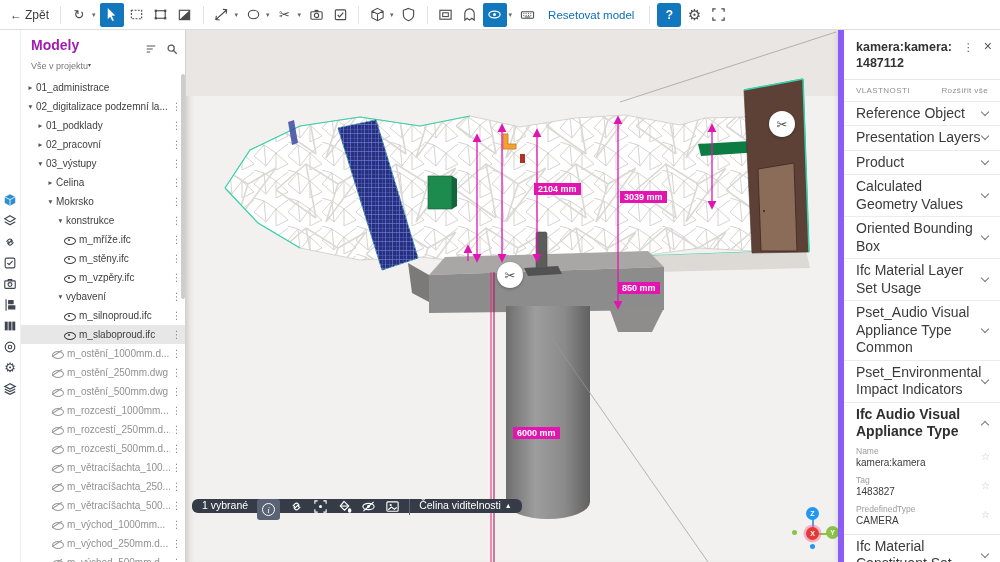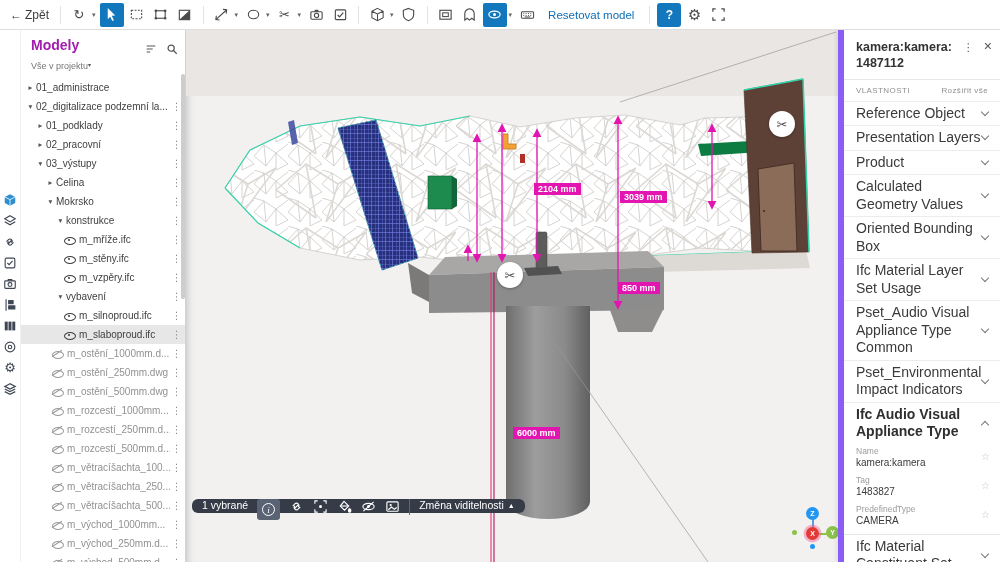--- a/index.html
+++ b/index.html
@@ -545,21 +545,21 @@
   </span>
   <span>
     <svg viewBox="0 0 16 16" fill="none" stroke="#fff" stroke-width="1.2">
         <rect x="2" y="3" width="12" height="10" rx="1"></rect>
         <circle cx="6" cy="6.5" r="1.2" fill="#fff" stroke="none"></circle>
         <path d="M3.5 11.5 L7 8.5 L10 11 L12.5 9"></path>
       </svg>
   </span>
   <div class="vsep"></div>
   <div class="vis">
-    <span>Změna viditelnosti</span>
+    <span>Čelina viditelnosti</span>
       <span class="up">▲</span>
   </div>
 </div>
 
 <div class="props">
   <div class="p-head">
     <div class="p-title">kamera:kamera:1487112</div>
     <span class="dots3">⋮</span>
     <span class="p-close">×</span>
   </div>

